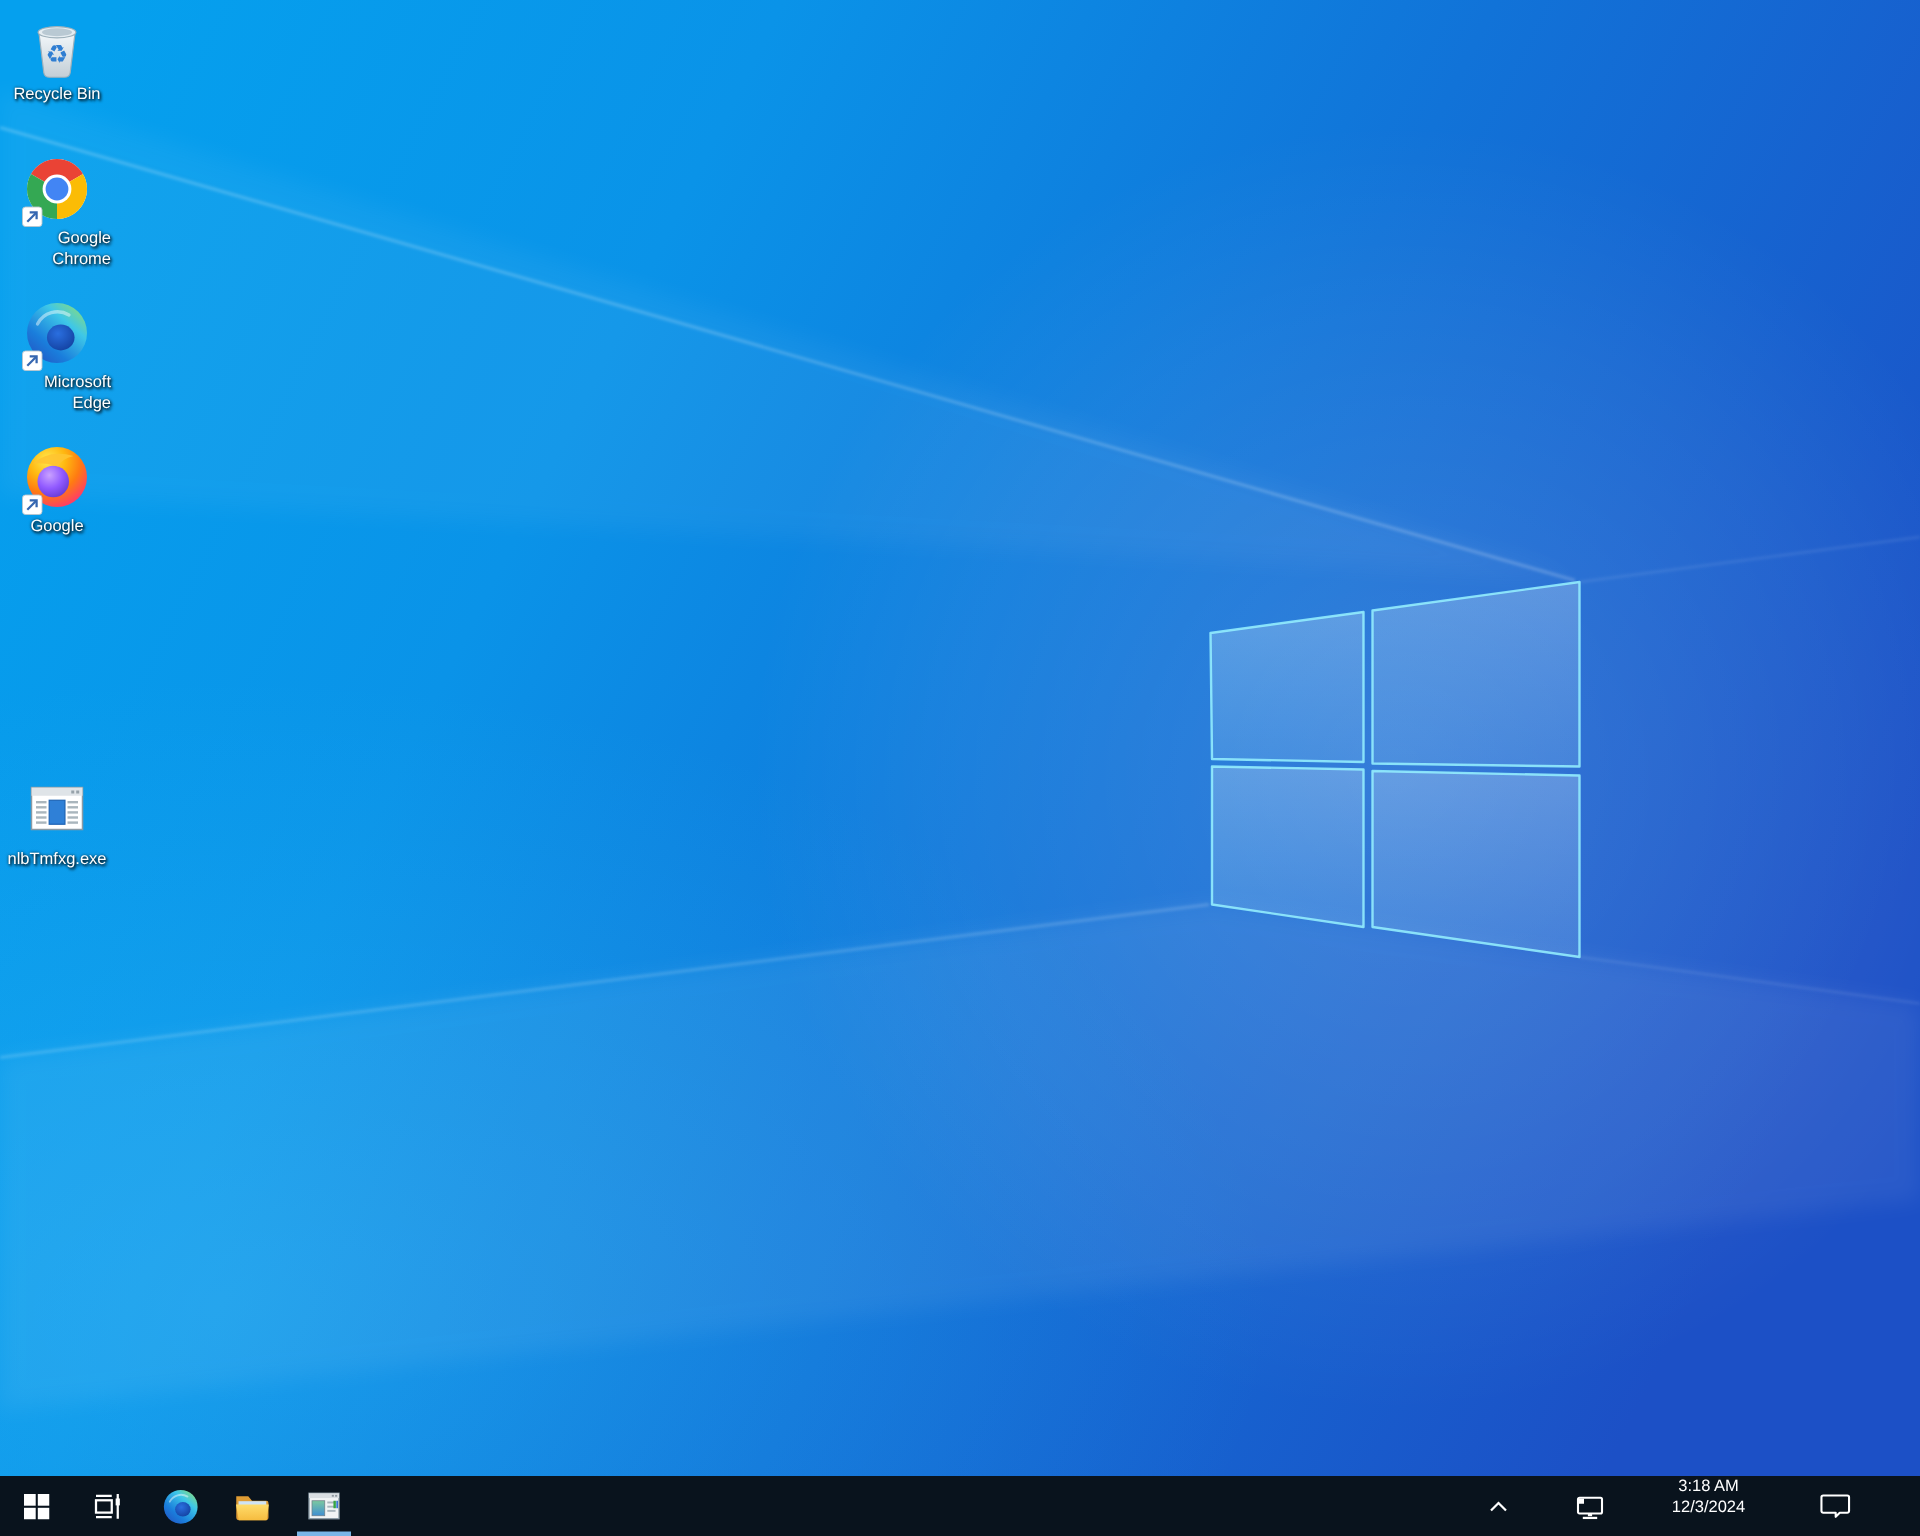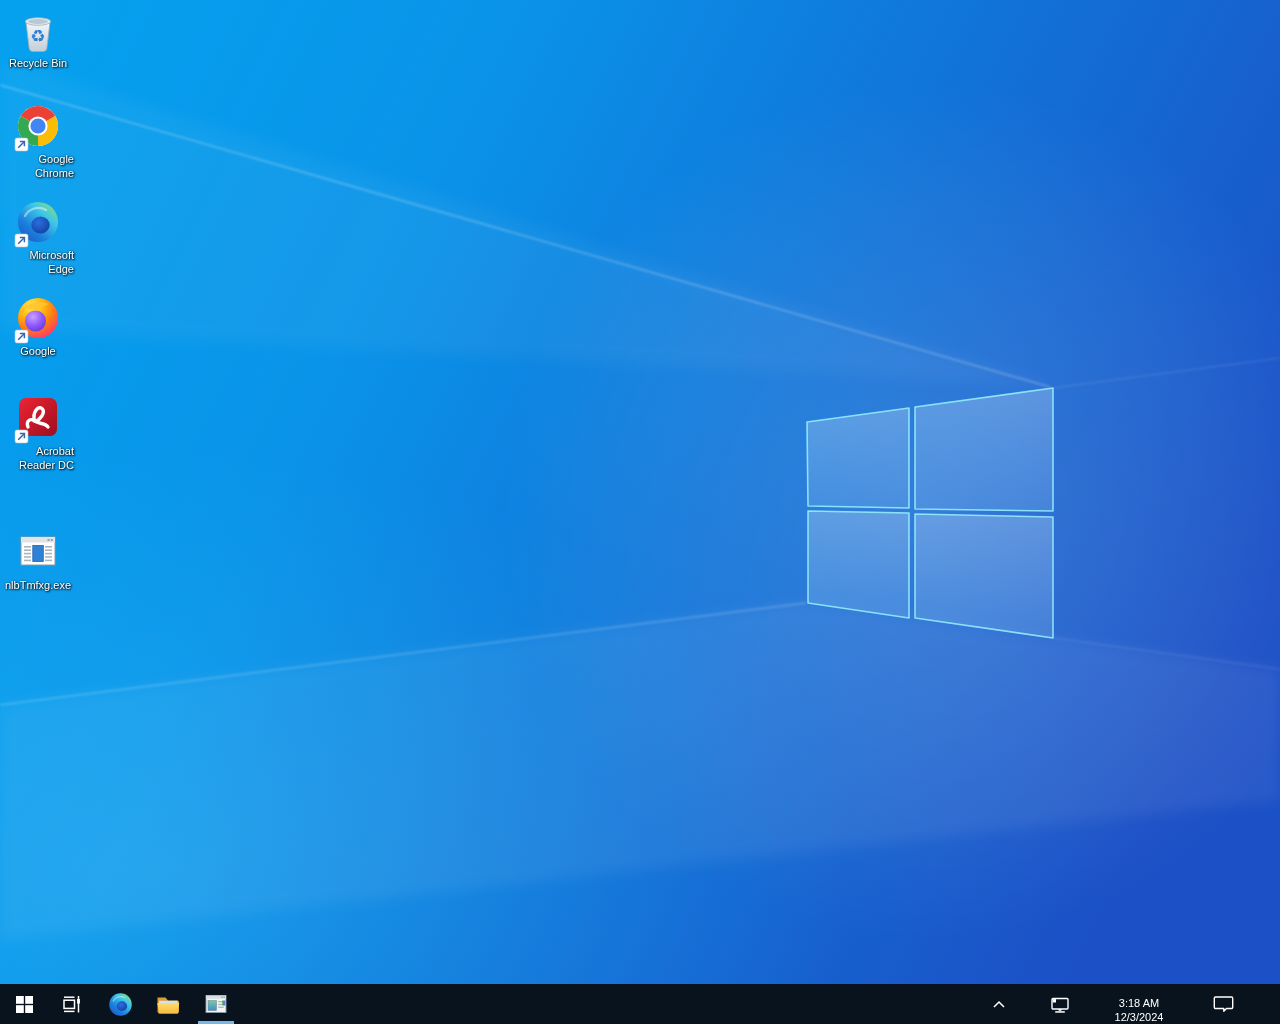--- a/index.html
+++ b/index.html
@@ -23,21 +23,21 @@
     position:absolute;left:0;bottom:0;width:1280px;height:40px;
     background:#09131d;display:flex;align-items:stretch;z-index:5;
   }
   .tb-btn{
     width:48px;height:40px;display:flex;align-items:center;justify-content:center;
     position:relative;flex:0 0 auto;
   }
   .tb-btn .underline{
     position:absolute;left:6px;right:6px;bottom:0;height:3px;background:#79b6e8;
   }
-  .tray{margin-left:auto;display:flex;align-items:flex-end;height:100%;gap:28px;}
+  .tray{margin-left:auto;display:flex;align-items:flex-start;height:100%;gap:28px;}
   .tray-btn{display:flex;align-items:center;justify-content:center;height:100%;}
   .tray-chevron{width:30px;}
   .tray-network{width:36px;}
   .tray-clock{
     width:66px;display:flex;flex-direction:column;align-items:center;justify-content:center;
     color:#fff;font-size:11px;line-height:14px;white-space:nowrap;
   }
   .tray-action{width:46px;}
   .show-desktop{width:5px;border-left:1px solid rgba(255,255,255,.25);}
 </style>
@@ -182,42 +182,22 @@
         <rect x="1" y="34" width="13" height="13" rx="2" fill="#fff" stroke="#b9c5cd" stroke-width="0.6"></rect>
         <g stroke="#3566b0" stroke-width="1.5" fill="none">
           <path d="M4.2 43.8 L10 38"></path>
             <path d="M5.8 37.6 H10.4 V42.2"></path>
         </g>
       </svg>
     </div>
     <div class="icon-label">Google</div>
   </div>
 
-  <div class="desktop-icon" style="top:396px">
-    <div class="icon-art">
-      <svg width="48" height="48" viewBox="0 0 48 48">
-        <defs>
-          <linearGradient id="acrG" x1="0" y1="0" x2="1" y2="1">
-            <stop offset="0" stop-color="#ee2433"></stop>
-              <stop offset="1" stop-color="#9b0f1f"></stop>
-          </linearGradient>
-        </defs>
-        <rect x="5" y="2" width="38" height="38" rx="7" fill="url(#acrG)"></rect>
-        <path d="M14 31 C11.5 24 18 21.5 20.5 25.5 C18 15 25 9 28.5 13 C31.5 17 26 23.5 21.5 25.5 C26 28 32 27.5 34 31" stroke="#fff" stroke-width="3.4" fill="none" stroke-linecap="round"></path>
-        <rect x="1" y="34" width="13" height="13" rx="2" fill="#fff" stroke="#b9c5cd" stroke-width="0.6"></rect>
-        <g stroke="#3566b0" stroke-width="1.5" fill="none">
-          <path d="M4.2 43.8 L10 38"></path>
-            <path d="M5.8 37.6 H10.4 V42.2"></path>
-        </g>
-      </svg>
-    </div>
-    <div class="icon-label">Acrobat Reader DC</div>
-  </div>
-
-  <div class="desktop-icon" style="top:530px">
+
+  <div class="desktop-icon" style="top:518px">
     <div class="icon-art">
       <svg width="48" height="48" viewBox="0 0 48 48">
         <rect x="7" y="7" width="34" height="28" fill="#fff" stroke="#8a9aa5" stroke-width="1"></rect>
         <rect x="7" y="7" width="34" height="5.5" fill="#dfe4e8"></rect>
         <rect x="33.5" y="9" width="2" height="2" fill="#97a2aa"></rect>
           <rect x="36.8" y="9" width="2" height="2" fill="#97a2aa"></rect>
         <g fill="#aab6bd">
           <rect x="10" y="16" width="7" height="1.6"></rect>
             <rect x="10" y="19.4" width="7" height="1.6"></rect>
           <rect x="10" y="22.8" width="7" height="1.6"></rect>

